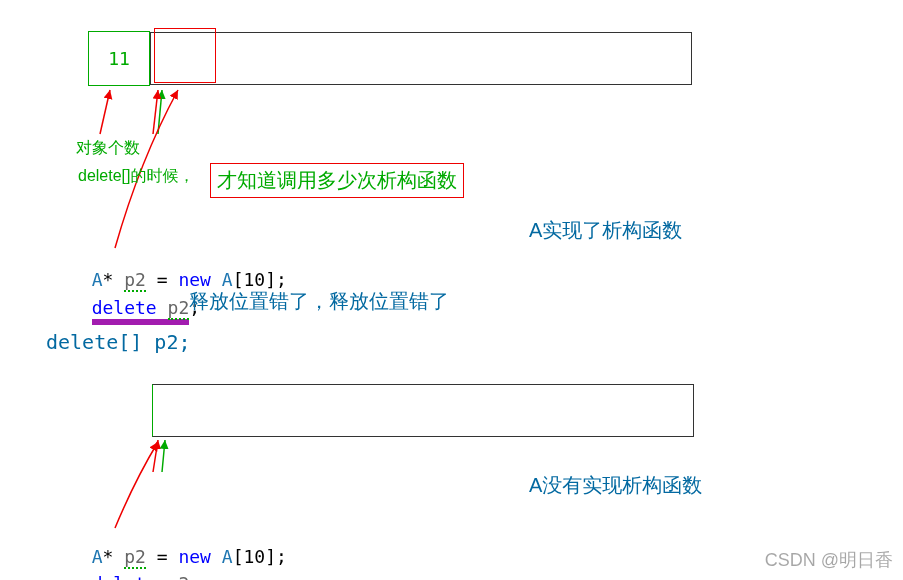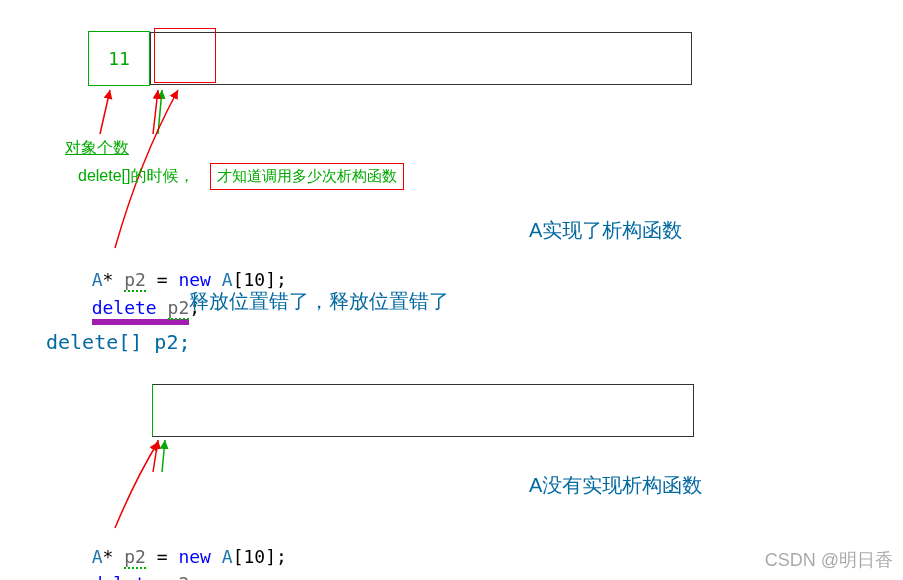--- a/index.html
+++ b/index.html
@@ -39,21 +39,21 @@
     .red-text {
       position: absolute;
       color: #0369a1;
       font-size: 20px;
       font-family: "Microsoft YaHei", sans-serif;
     }
     .red-outline-box {
       position: absolute;
       border: 1px solid #e00;
       color: #0a0;
-      font-size: 15px;
+      font-size: 20px;
       padding: 3px 6px;
       font-family: "Microsoft YaHei", sans-serif;
     }
     .code-line {
       position: absolute;
       font-size: 18px;
       white-space: pre;
     }
     .code-line .type { color: #1e76b1; }
     .code-line .var { color: #666; }
@@ -101,21 +101,21 @@
       <path d="M0,0 L6,3 L0,6 Z" fill="#0a0"></path>
     </marker>
   </defs>
   <line x1="100" y1="134" x2="110" y2="90" stroke="#e00" stroke-width="1.5" marker-end="url(#arrR)"></line>
   <line x1="158" y1="134" x2="162" y2="90" stroke="#0a0" stroke-width="1.5" marker-end="url(#arrG)"></line>
   <line x1="153" y1="134" x2="158" y2="90" stroke="#e00" stroke-width="1.5" marker-end="url(#arrR)"></line>
 
   <path d="M 115 248 Q 140 160 178 90" stroke="#e00" stroke-width="1.5" fill="none" marker-end="url(#arrR)"></path>
 </svg>
 
-<div class="green-text" style="left:65px; top:138px;text-decoration:underline;">对象个数</div>
+<div class="green-text" style="left:76px; top:138px;">对象个数</div>
 
 <div class="green-text" style="left:78px; top:166px;">delete[]的时候，</div>
 
 <div class="red-outline-box" style="left:210px; top:163px;">才知道调用多少次析构函数</div>
 
 <div class="red-text" style="left:529px; top:217px;">A实现了析构函数</div>
 
 <div class="code-line" style="left:70px; top:248px;">
   <span class="type">A</span><span class="punct">*</span> <span class="var squiggle-green">p2</span><span class="punct"> = </span><span class="kw">new</span><span> </span><span class="type">A</span><span class="punct">[10];</span>
 </div>

